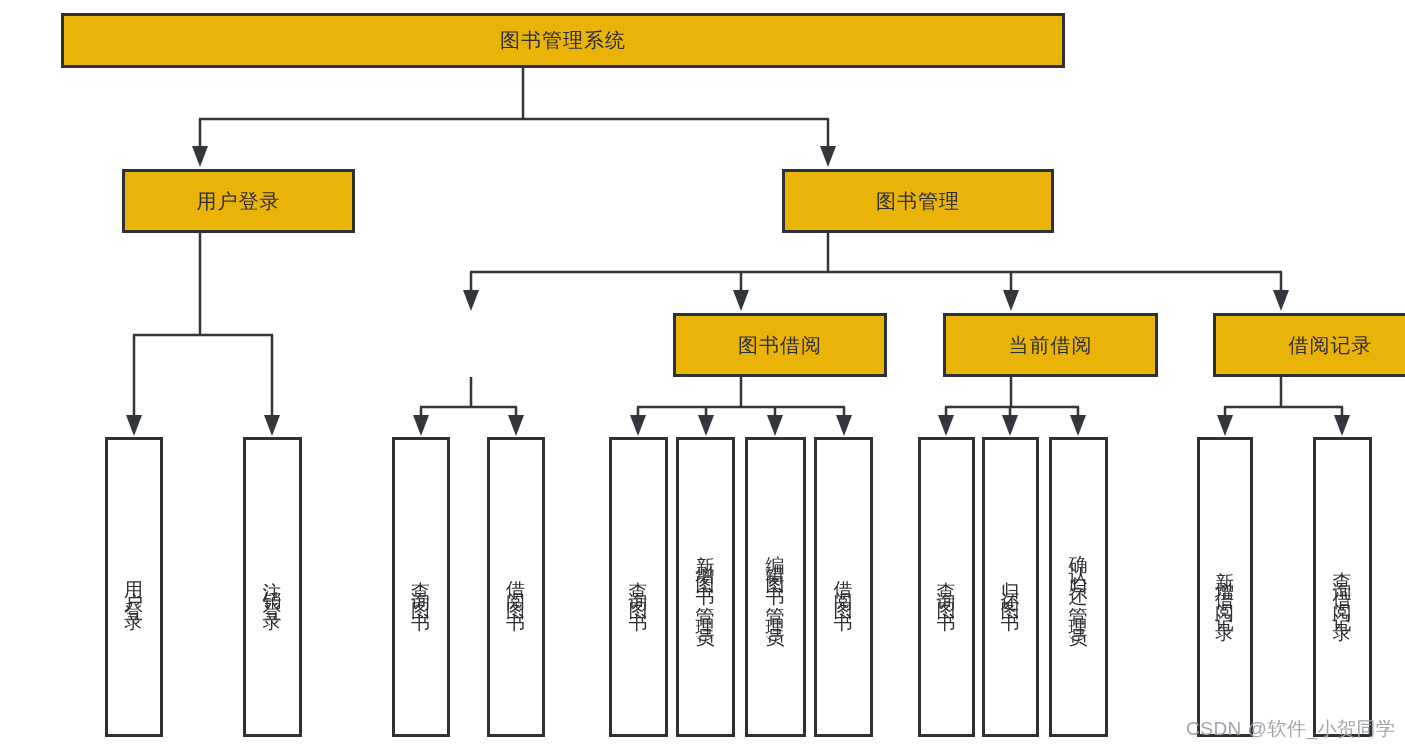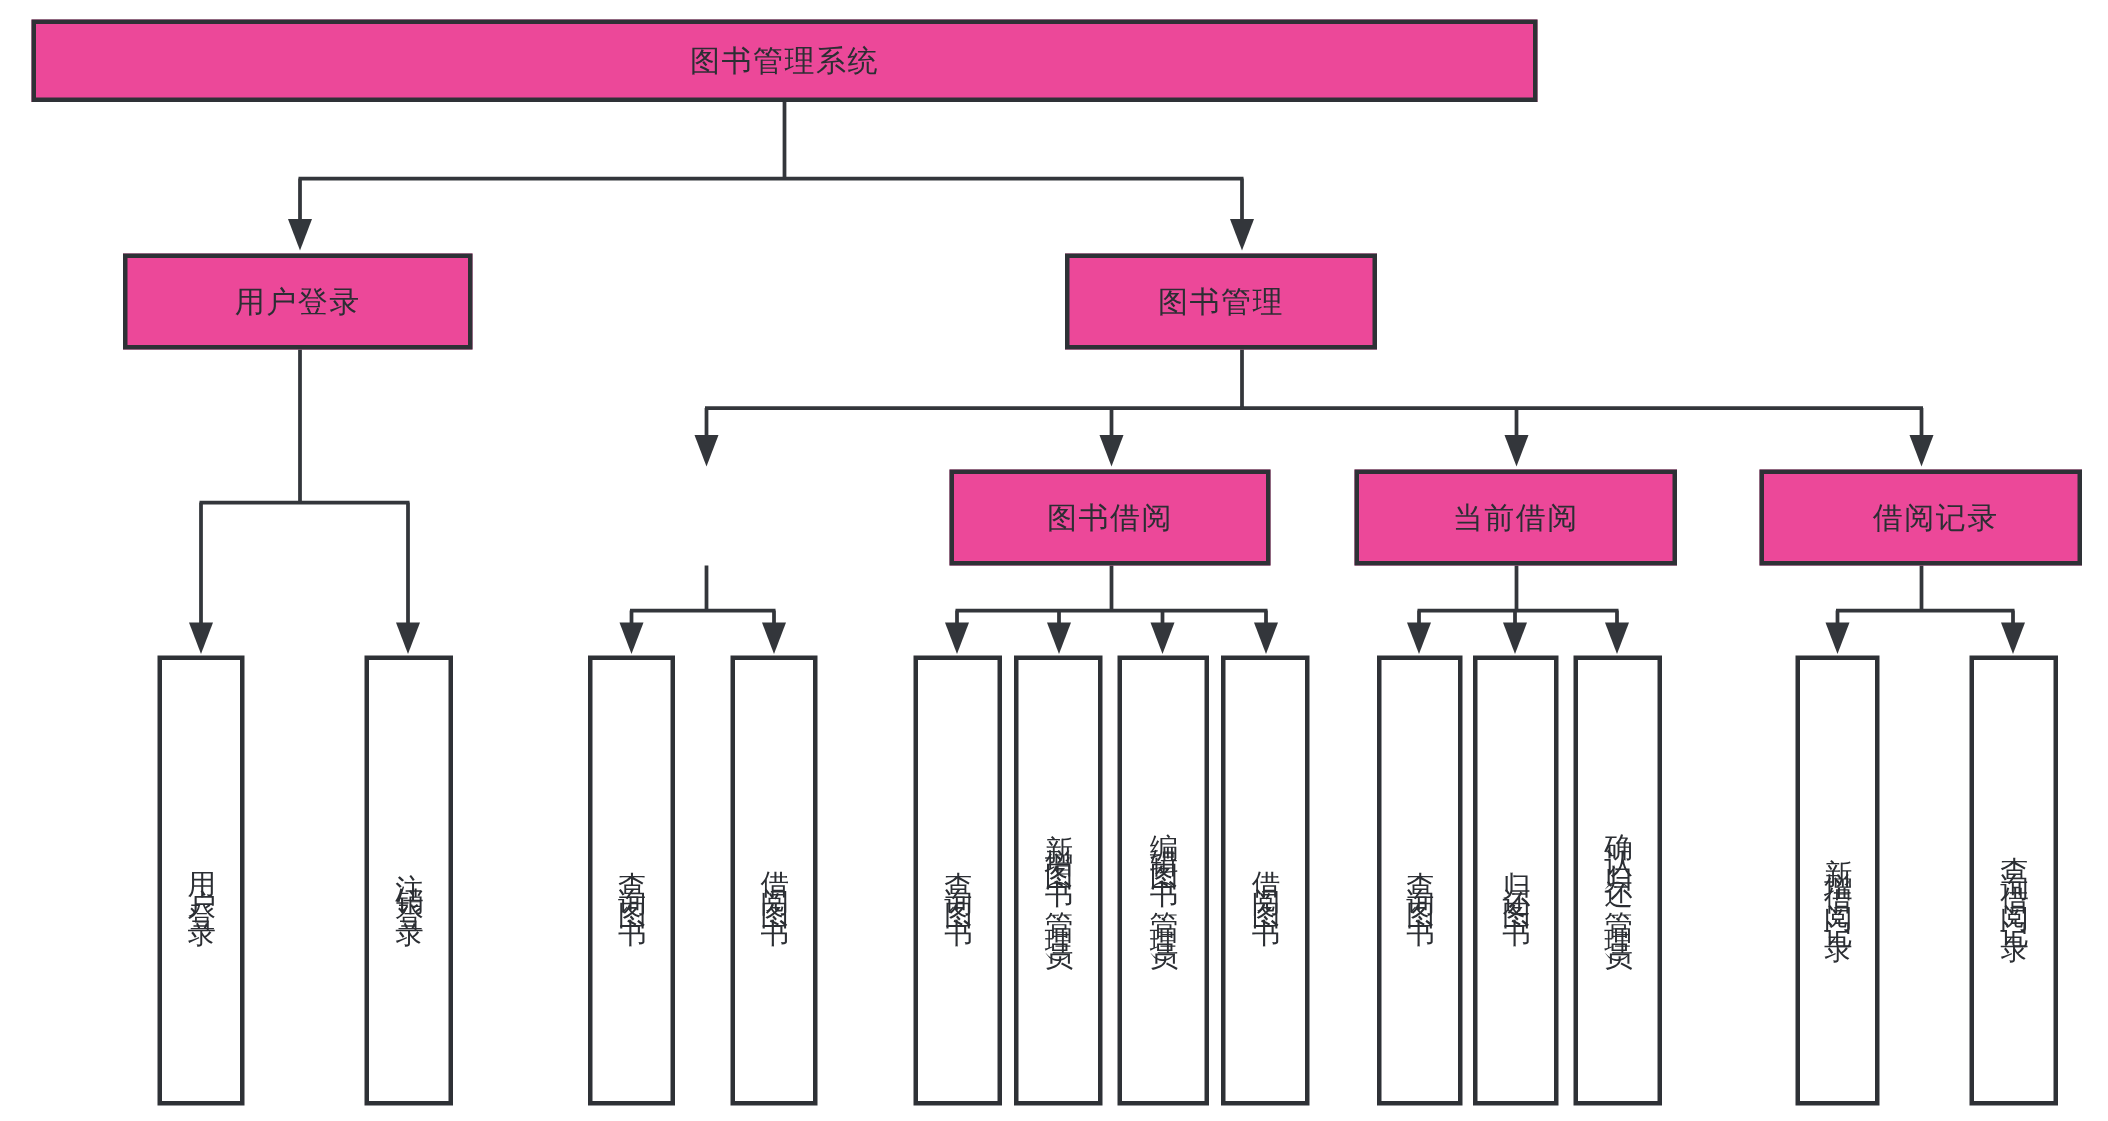--- a/index.html
+++ b/index.html
@@ -14,28 +14,29 @@
   #connectors {
     position: absolute;
     left: 0; top: 0;
     width: 1405px; height: 747px;
     pointer-events: none;
   }
   .hnode {
     position: absolute;
     box-sizing: border-box;
     border: 3px solid #2e3136;
-    background: #ec4899;
+    background: #eab308;
     display: flex;
     align-items: center;
     justify-content: center;
     font-size: 20px;
     letter-spacing: 1px;
     color: #2b2e33;
     z-index: 2;
+    margin-left: 40px;
   }
   .vnode {
     position: absolute;
     box-sizing: border-box;
     border: 3px solid #2e3136;
     background: #ffffff;
     display: flex;
     align-items: center;
     justify-content: center;
     writing-mode: vertical-rl;
@@ -93,21 +94,21 @@
       <polygon points="1002,415 1018,415 1010,436"></polygon>
       <polygon points="1070,415 1086,415 1078,436"></polygon>
       <polygon points="1217,415 1233,415 1225,436"></polygon>
       <polygon points="1334,415 1350,415 1342,436"></polygon>
     </g>
   </svg>
 
   <div class="hnode" style="left:21px; top:13px; width:1004px; height:55px;">图书管理系统</div>
 
   <div class="hnode" style="left:82px; top:169px; width:233px; height:64px;">用户登录</div>
-  <div class="hnode" style="left:710px; top:169px; width:208px; height:64px;">图书管理</div>
+  <div class="hnode" style="left:742px; top:169px; width:272px; height:64px;">图书管理</div>
 
   <div class="hnode" style="left:903px; top:313px; width:215px; height:64px;">当前借阅</div>
   <div class="hnode" style="left:633px; top:313px; width:214px; height:64px;">图书借阅</div>
   <div class="hnode" style="left:1173px; top:313px; width:215px; height:64px;padding-left:20px;">借阅记录</div>
 
   <div class="vnode" style="left:105px; width:58px;">用户登录</div>
   <div class="vnode" style="left:243px; width:59px;">注销登录</div>
 
   <div class="vnode" style="left:392px; width:58px;">查询图书</div>
   <div class="vnode" style="left:487px; width:58px;">借阅图书</div>
@@ -117,14 +118,15 @@
   <div class="vnode" style="left:745px; width:61px;">编辑图书（管理员）</div>
   <div class="vnode" style="left:814px; width:59px;">借阅图书</div>
 
   <div class="vnode" style="left:918px; width:57px;">查询图书</div>
   <div class="vnode" style="left:982px; width:57px;">归还图书</div>
   <div class="vnode" style="left:1049px; width:59px;">确认归还（管理员）</div>
 
   <div class="vnode" style="left:1197px; width:56px;">新增借阅记录</div>
   <div class="vnode" style="left:1313px; width:59px;">查询借阅记录</div>
 
+  <div id="watermark">CSDN @软件_小贺同学</div>
 
 </div>
 
 </body></html>

